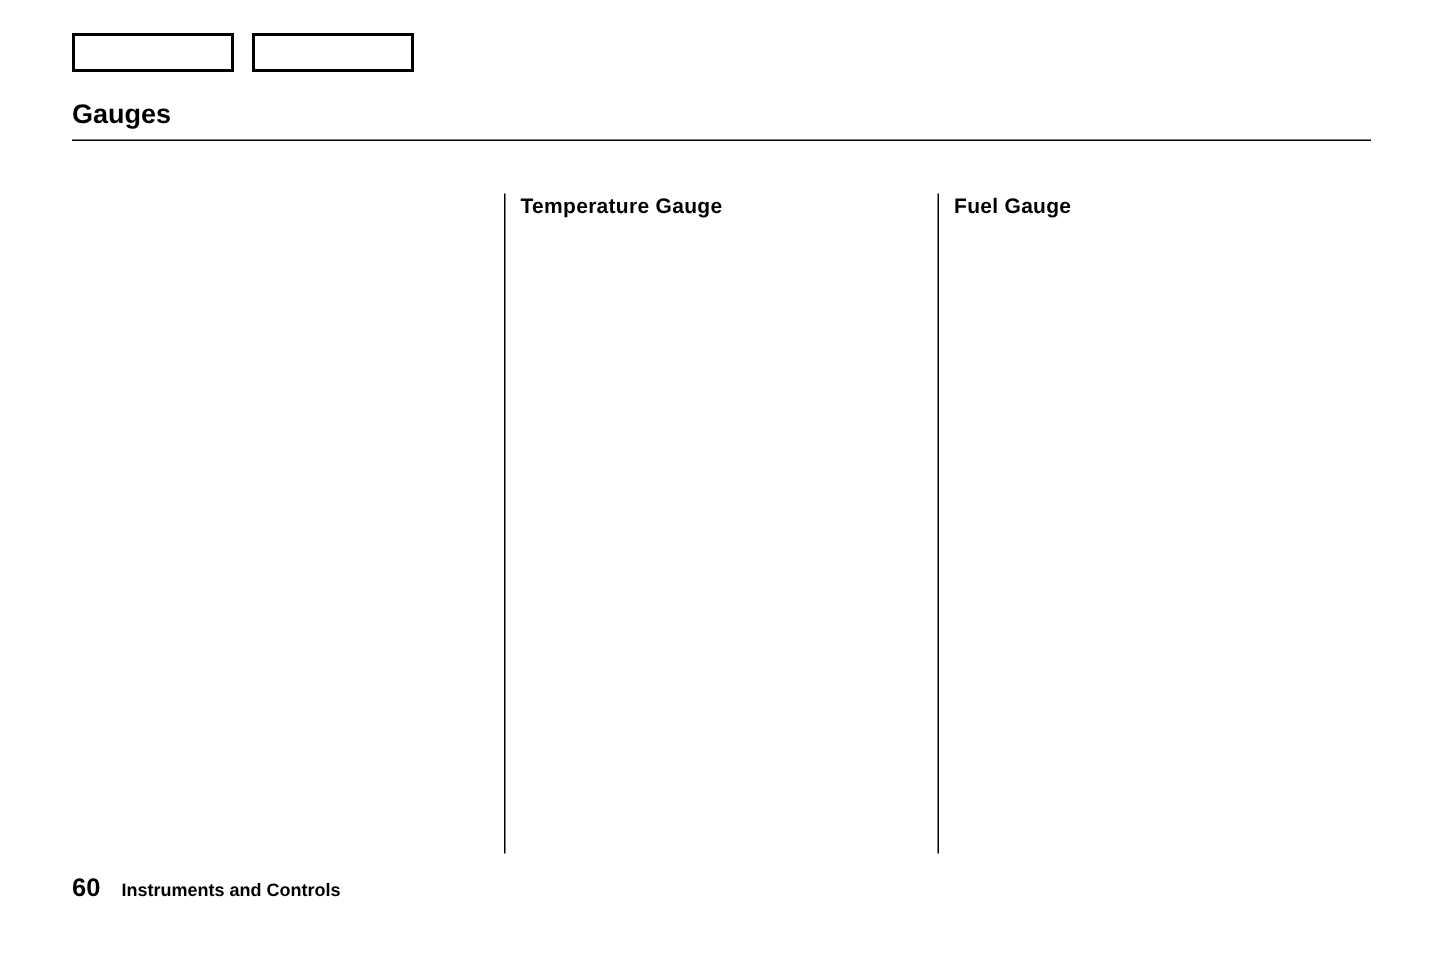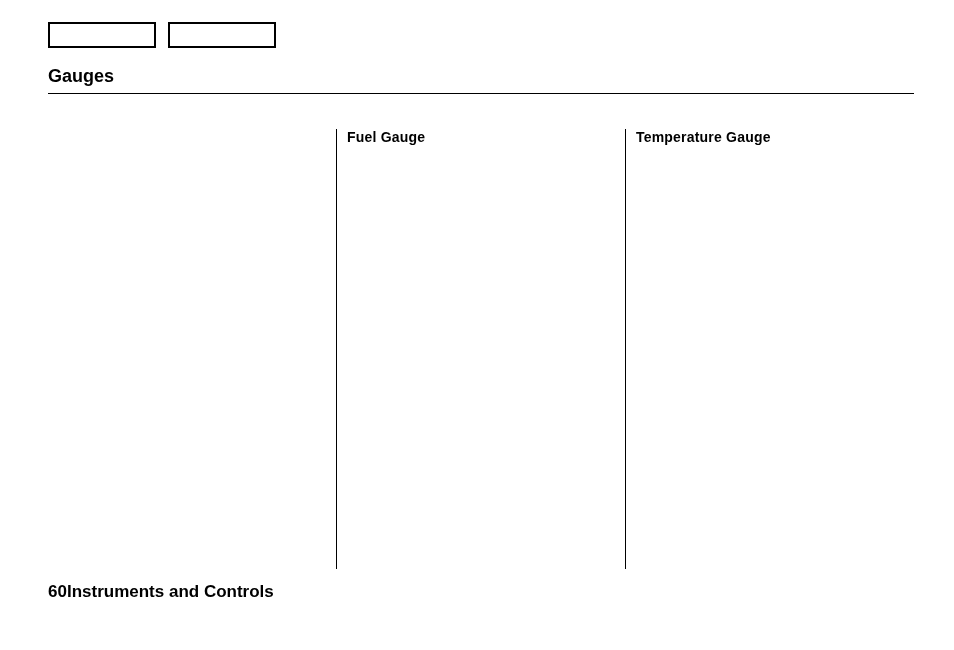--- a/index.html
+++ b/index.html
@@ -62,50 +62,51 @@
       font-size: 14px;
       font-weight: bold;
       letter-spacing: 0.2px;
     }
     .footer {
       position: absolute;
       bottom: 48px;
       left: 48px;
       display: flex;
       align-items: baseline;
+      gap: 14px;
       text-align: right;
     }
     .page-number {
       font-size: 17px;
       font-weight: bold;
     }
     .footer-section {
-      font-size: 17px;
+      font-size: 12px;
       font-weight: bold;
     }
   </style>
 </head>
 <body>
 
 <div class="top-boxes">
   <div class="box"></div>
   <div class="box"></div>
 </div>
 
 <h1 class="page-title">Gauges</h1>
 <div class="title-rule"></div>
 
 <div class="columns">
   <div class="col">
     <div class="col-heading"></div>
   </div>
   <div class="col col-divider-left">
-    <div class="col-heading">Fuel Gauge</div>
+    <div class="col-heading">Temperature Gauge</div>
   </div>
   <div class="col col-divider-left">
-    <div class="col-heading">Temperature Gauge</div>
+    <div class="col-heading">Fuel Gauge</div>
   </div>
 </div>
 
 <div class="footer">
   <span class="page-number">60</span>
   <span class="footer-section">Instruments and Controls</span>
 </div>
 
 </body></html>

